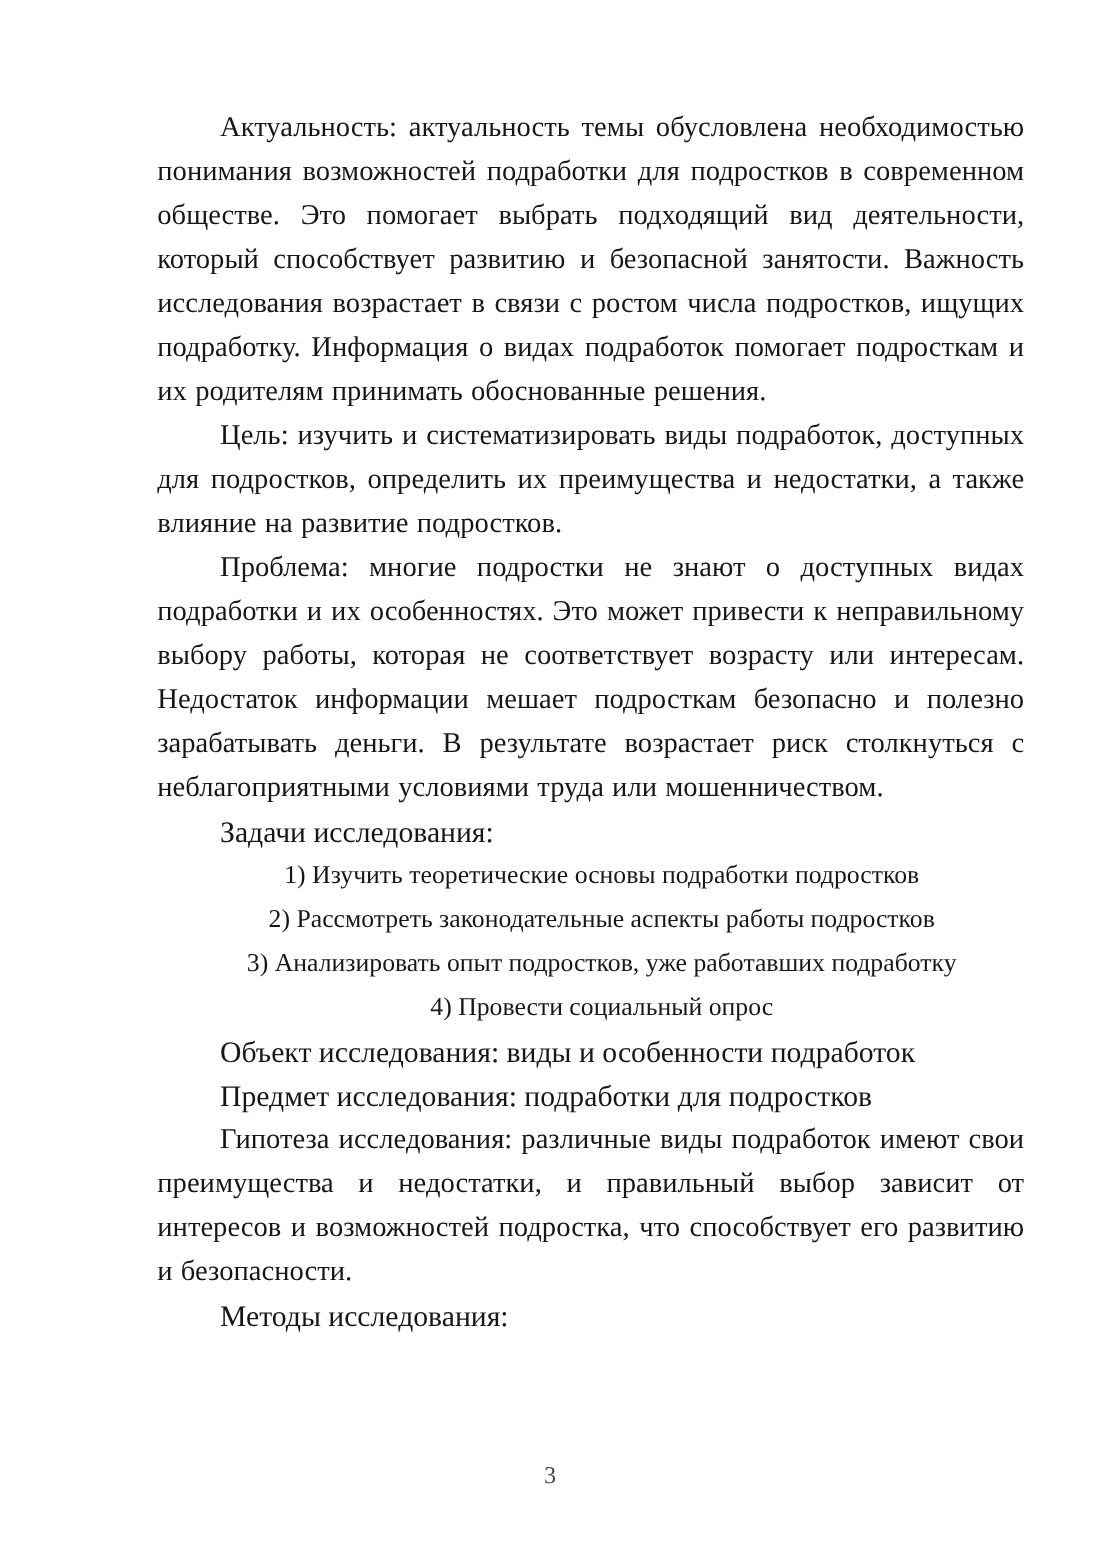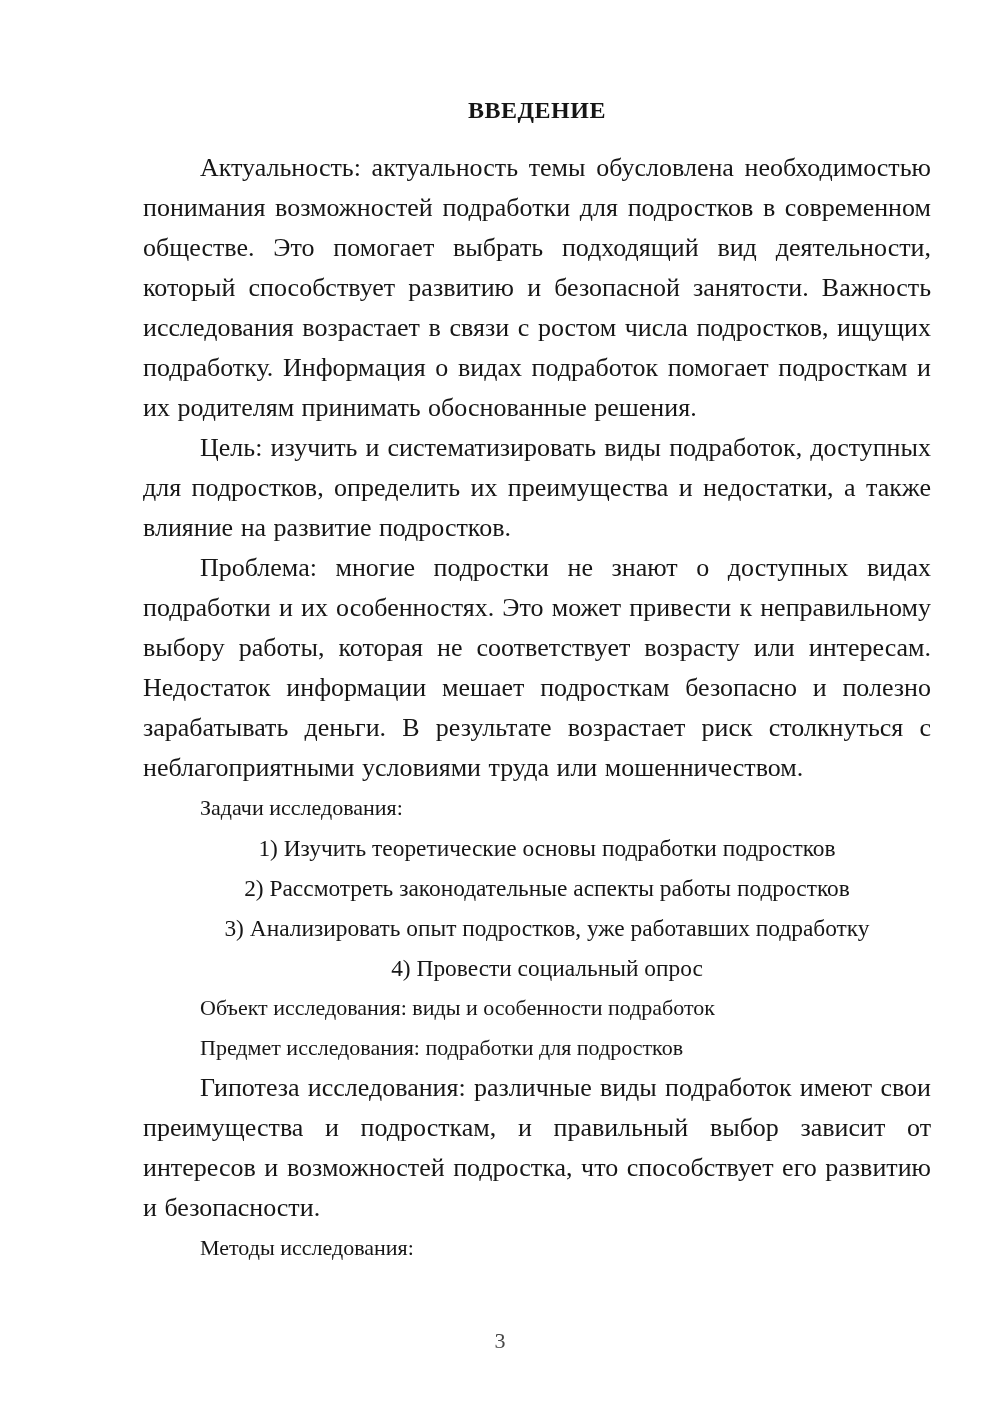--- a/index.html
+++ b/index.html
@@ -33,21 +33,21 @@
   .para {
     margin: 0;
     font-size: 26px;
     line-height: 40px;
     text-align: justify;
     text-indent: 57px;
     word-spacing: 1px;
   }
   .label-line {
     margin: 0;
-    font-size: 22px;
+    font-size: 27px;
     line-height: 40px;
     text-indent: 57px;
     text-align: left;
   }
   .task-item {
     margin: 0;
     font-size: 23.4px;
     line-height: 40px;
     padding-left: 20px;
     text-align: center;
@@ -62,40 +62,39 @@
     line-height: 30px;
     color: #474747;
   }
 </style>
 </head>
 <body>
 
 <div class="page">
   <div class="content">
 
-    <h1 class="doc-title">ВВЕДЕНИЕ</h1>
 
     <p class="para">Актуальность: актуальность темы обусловлена необходимостью понимания возможностей подработки для подростков в современном обществе. Это помогает выбрать подходящий вид деятельности, который способствует развитию и безопасной занятости. Важность исследования возрастает в связи с ростом числа подростков, ищущих подработку. Информация о видах подработок помогает подросткам и их родителям принимать обоснованные решения.</p>
 
     <p class="para">Цель: изучить и систематизировать виды подработок, доступных для подростков, определить их преимущества и недостатки, а также влияние на развитие подростков.</p>
 
     <p class="para">Проблема: многие подростки не знают о доступных видах подработки и их особенностях. Это может привести к неправильному выбору работы, которая не соответствует возрасту или интересам. Недостаток информации мешает подросткам безопасно и полезно зарабатывать деньги. В результате возрастает риск столкнуться с неблагоприятными условиями труда или мошенничеством.</p>
 
     <p class="label-line">Задачи исследования:</p>
 
     <p class="task-item">1) Изучить теоретические основы подработки подростков</p>
     <p class="task-item">2) Рассмотреть законодательные аспекты работы подростков</p>
     <p class="task-item">3) Анализировать опыт подростков, уже работавших подработку</p>
     <p class="task-item">4) Провести социальный опрос</p>
 
     <p class="label-line">Объект исследования: виды и особенности подработок</p>
 
     <p class="label-line">Предмет исследования: подработки для подростков</p>
 
-    <p class="para">Гипотеза исследования: различные виды подработок имеют свои преимущества и подросткам, и правильный выбор зависит от интересов и возможностей подростка, что способствует его развитию и безопасности.</p>
+    <p class="para">Гипотеза исследования: различные виды подработок имеют свои преимущества и недостатки, и правильный выбор зависит от интересов и возможностей подростка, что способствует его развитию и безопасности.</p>
 
     <p class="label-line">Методы исследования:</p>
 
 
   </div>
 
   <div class="page-number">3</div>
 </div>
 
 </body></html>

